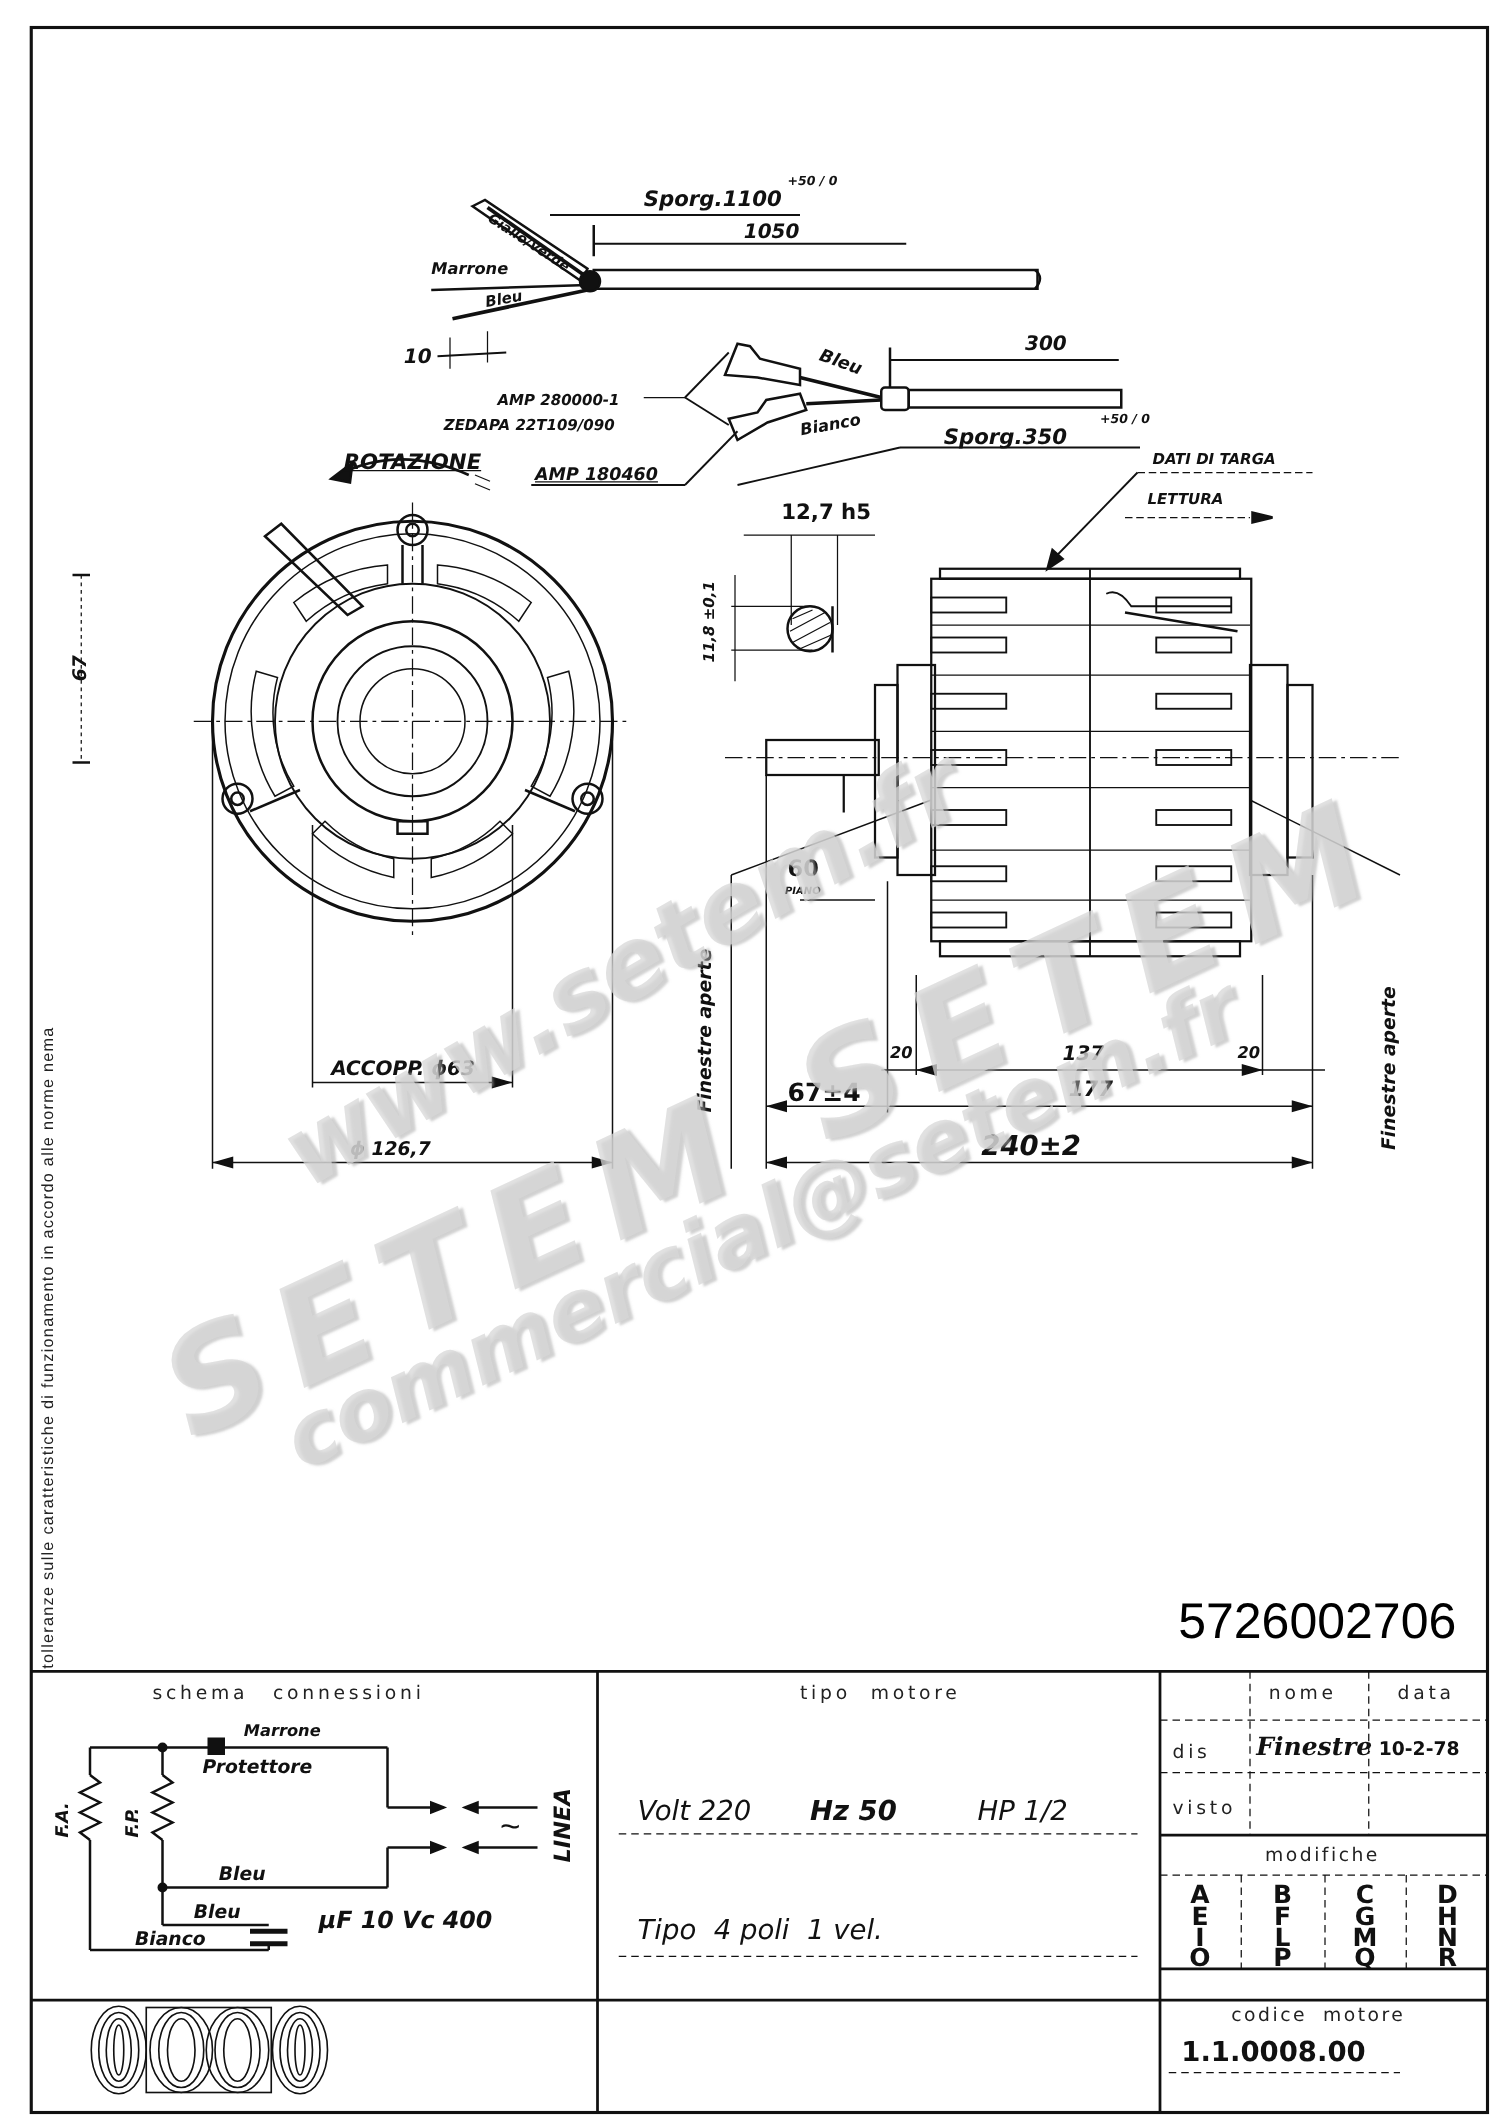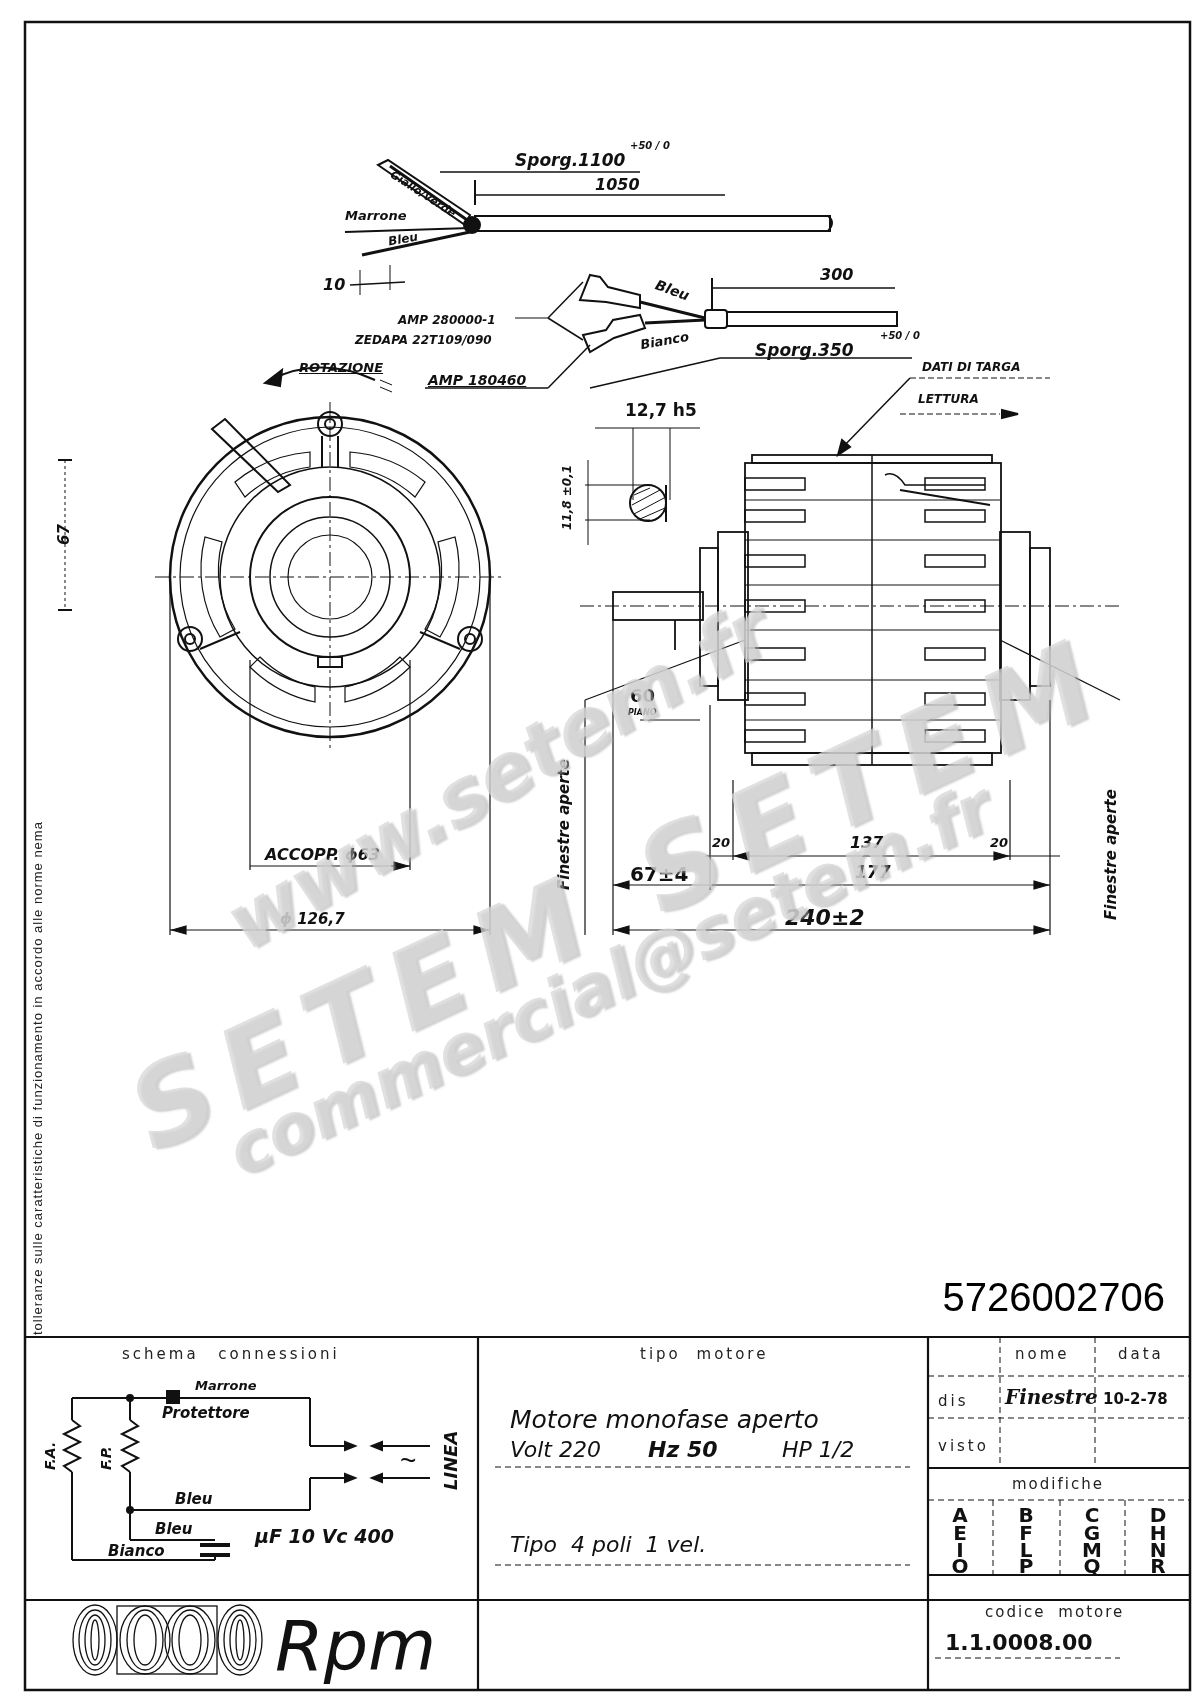--- a/index.html
+++ b/index.html
@@ -273,21 +273,21 @@
 <div class="abs hand" style="left:323px;top:275px;font-size:16px;">10</div>
 
 <div class="abs hand" style="left:820px;top:265px;font-size:16px;">300</div>
 <div class="abs hand" style="left:655px;top:282px;font-size:14px;transform:rotate(20deg);">Bleu</div>
 <div class="abs hand" style="left:640px;top:333px;font-size:13px;transform:rotate(-10deg);">Bianco</div>
 <div class="abs hand" style="left:755px;top:340px;font-size:17px;">Sporg.350</div>
 <div class="abs hand" style="left:880px;top:330px;font-size:10px;">+50 / 0</div>
 <div class="abs hand" style="left:398px;top:313px;font-size:12px;">AMP 280000-1</div>
 <div class="abs hand" style="left:355px;top:333px;font-size:12px;">ZEDAPA 22T109/090</div>
 <div class="abs hand" style="left:428px;top:372px;font-size:14px;text-decoration:underline;">AMP 180460</div>
-<div class="abs hand" style="left:275px;top:360px;font-size:13px;text-decoration:underline;margin-left:24px;">ROTAZIONE</div>
+<div class="abs hand" style="left:275px;top:360px;font-size:17px;text-decoration:underline;">ROTAZIONE</div>
 
 <div class="abs hand" style="left:922px;top:360px;font-size:12px;">DATI DI TARGA</div>
 <div class="abs hand" style="left:918px;top:392px;font-size:12px;">LETTURA</div>
 
 <div class="abs hand" style="left:625px;top:400px;font-size:17px;font-style:normal;">12,7 h5</div>
 <div class="vtext hand" style="left:560px;top:530px;font-size:12px;">11,8 ±0,1</div>
 
 <div class="abs hand" style="left:265px;top:845px;font-size:16px;">ACCOPP. ϕ63</div>
 <div class="abs hand" style="left:280px;top:910px;font-size:15px;">ϕ 126,7</div>
 
@@ -314,21 +314,20 @@
 <div class="abs hand" style="left:195px;top:1378px;font-size:13px;">Marrone</div>
 <div class="abs hand" style="left:162px;top:1404px;font-size:15px;">Protettore</div>
 <div class="abs hand" style="left:175px;top:1490px;font-size:15px;">Bleu</div>
 <div class="abs hand" style="left:155px;top:1520px;font-size:15px;">Bleu</div>
 <div class="abs hand" style="left:108px;top:1542px;font-size:15px;">Bianco</div>
 <div class="abs hand" style="left:255px;top:1525px;font-size:19px;">µF 10  Vc 400</div>
 <div class="abs" style="left:400px;top:1445px;font-size:28px;">~</div>
 <div class="vtext hand" style="left:440px;top:1490px;font-size:18px;">LINEA</div>
 
 <div class="tb-label" style="left:640px;top:1345px;word-spacing:8px;">tipo motore</div>
-<div class="tb-hand" style="left:510px;top:1405px;">Motore monofase aperto</div>
 <div class="tb-hand" style="left:510px;top:1467px;font-size:22px;transform:translateY(-30px);">Volt 220</div>
 <div class="tb-hand" style="left:648px;top:1437px;font-size:22px;font-weight:bold;">Hz 50</div>
 <div class="tb-hand" style="left:782px;top:1437px;font-size:22px;">HP 1/2</div>
 <div class="tb-hand" style="left:510px;top:1532px;font-size:22px;white-space:pre;">Tipo  4 poli  1 vel.</div>
 
 <div class="tb-label" style="left:1015px;top:1345px;">nome</div>
 <div class="tb-label" style="left:1118px;top:1345px;">data</div>
 <div class="tb-label" style="left:938px;top:1392px;">dis</div>
 <div class="tb-label" style="left:938px;top:1437px;">visto</div>
 <div class="abs hand" style="left:1005px;top:1385px;font-size:20px;font-family:'DejaVu Serif',serif;">Finestre</div>
@@ -350,15 +349,14 @@
   <div class="mod-letter" style="left:1138px;top:1540px;">N</div>
   <div class="mod-letter" style="left:940px;top:1556px;">O</div>
   <div class="mod-letter" style="left:1006px;top:1556px;">P</div>
   <div class="mod-letter" style="left:1072px;top:1556px;">Q</div>
   <div class="mod-letter" style="left:1138px;top:1556px;">R</div>
 </div>
 
 <div class="tb-label" style="left:985px;top:1603px;letter-spacing:2px;word-spacing:6px;">codice motore</div>
 <div class="abs" style="left:945px;top:1630px;font-size:22px;font-weight:bold;font-family:'DejaVu Sans',sans-serif;">1.1.0008.00</div>
 
-<div class="rpm">Rpm</div>
 
 </div>
 
 </body></html>

